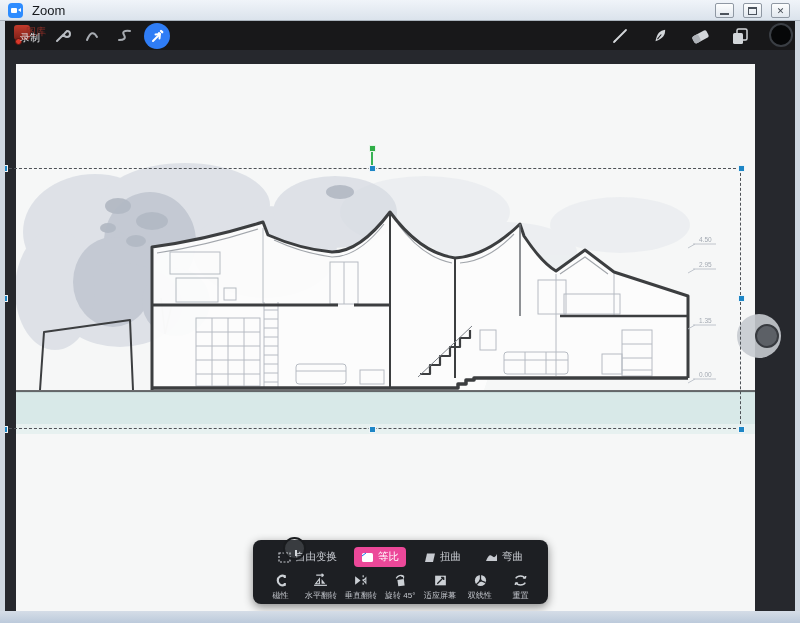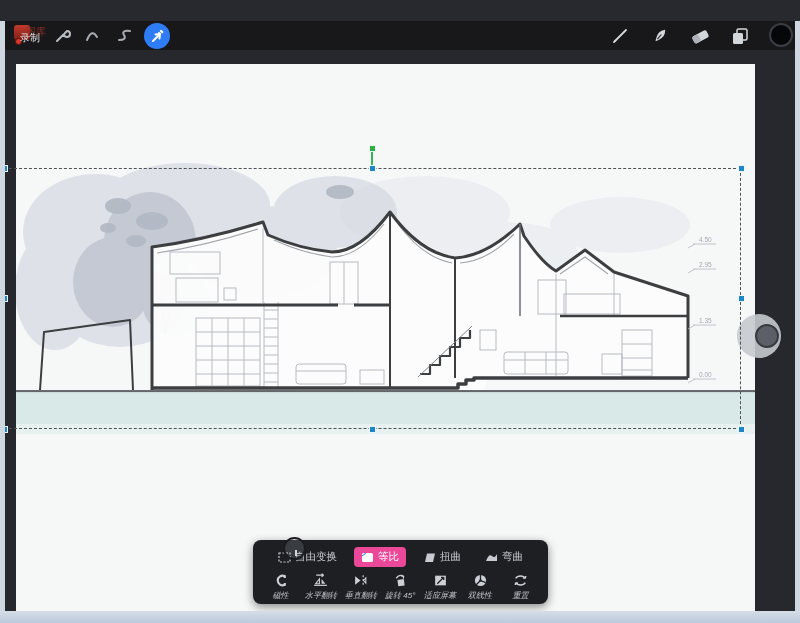--- a/index.html
+++ b/index.html
@@ -66,37 +66,52 @@
                background:#5c6066; border:2px solid #383b40; z-index:9; }
 
   
   #transformbar { position:absolute; left:253px; top:540px; width:295px; height:64px;
                   background:#1d1f23; border-radius:8px; z-index:20;
                   box-shadow:0 3px 10px rgba(0,0,0,.45); padding:5px 8px 4px 8px; }
   .tabs-row { display:flex; align-items:center; justify-content:center; gap:10px; height:24px; }
   .ttab { display:flex; align-items:center; gap:4px; font-size:10.5px; color:#c7cad0;
           padding:3px 7px; border-radius:4px; white-space:nowrap; }
   .ttab.active { background:#ec4899; color:#ffffff; }
-  .btns-row { display:flex; align-items:flex-end; justify-content:space-between; margin-top:4px;font-style:italic; }
+  .btns-row { display:flex; align-items:flex-end; justify-content:space-between; margin-top:4px; }
   .tbtn { width:40px; display:flex; flex-direction:column; align-items:center; gap:2px; }
   .tbtn .lbl { font-size:8.5px; color:#c2c5cb; white-space:nowrap; transform:scale(.95); }
 
   
   #touch-cursor { position:absolute; left:283px; top:537px; width:23px; height:23px; border-radius:50%;
                   border:2px solid #1a1c1f; background:rgba(235,238,242,.14); z-index:30; }
   #touch-cursor::after { content:""; position:absolute; left:10px; top:11px; width:1.5px; height:6px;
                   background:#d4d7db; }
 
   svg { display:block; }
 </style>
 </head>
 <body>
 
 <div id="window">
 
+  <div id="titlebar">
+    <div class="app-logo"></div>
+    <div class="title-text">Zoom</div>
+    <div class="win-controls">
+      <div class="win-btn">
+          <span class="min-glyph"></span>
+        </div>
+      <div class="win-btn">
+          <span class="max-glyph"></span>
+        </div>
+      <div class="win-btn">
+          <span>✕</span>
+        </div>
+    </div>
+  </div>
 
   <div id="toptoolbar">
     <div class="rec-badge"></div>
     <div class="rec-dot"></div>
     <div class="gallery-label">图库</div>
     <div class="record-label">录制</div>
 
     <div class="tool-icon" style="left:50px;">
       <svg width="18" height="18" viewBox="0 0 18 18">
           <path d="M4,14 L11,7 M11,7 a3,3 0 1 0 3,-3 l-2,2" stroke="#b9bdc3" stroke-width="2" fill="none" stroke-linecap="round"></path>

